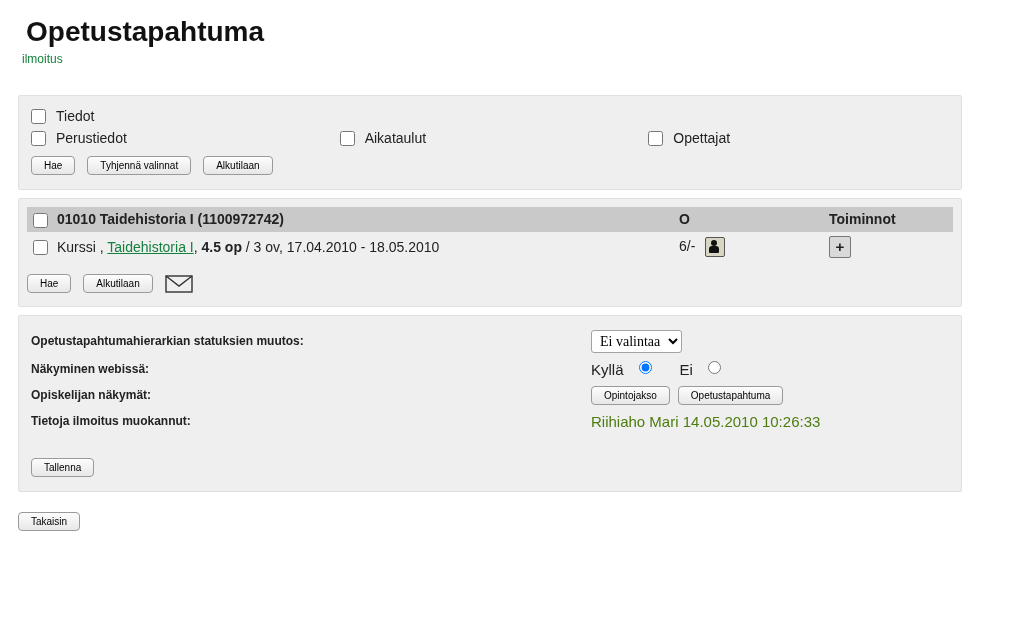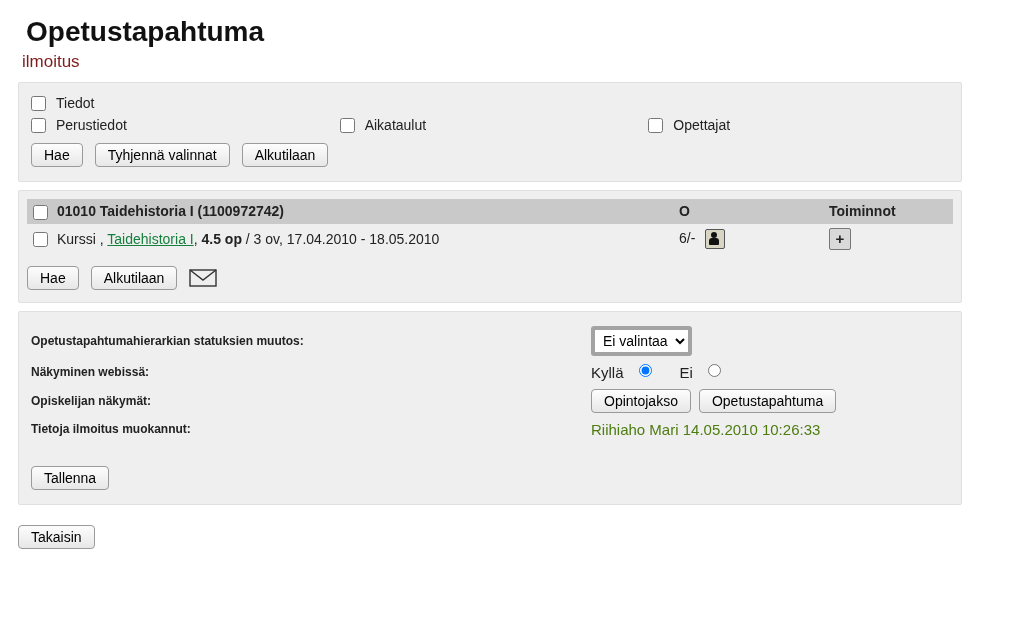--- a/index.html
+++ b/index.html
@@ -16,23 +16,23 @@
     box-sizing: border-box;
     width: 980px;
   }
   h1.page-title {
     margin: 6px 0 4px 8px;
     font-size: 28px;
     font-weight: 700;
     color: #111;
   }
   .subtitle {
-    margin: 0 0 10px 4px;
-    color: #7f1d1d;
-    font-size: 17px;
+    margin: 0 0 29px 4px;
+    color: #15803d;
+    font-size: 12px;
   }
   .panel {
     background: #efefef;
     border: 1px solid #e0e0e0;
     padding: 12px 12px 14px 12px;
     margin-bottom: 8px;
     border-radius: 2px;
   }
   .filter-row {
     display: flex;
@@ -49,21 +49,21 @@
     margin-bottom: 6px;
   }
   .btnrow {
     margin-top: 10px;
     display: flex;
     gap: 12px;
     align-items: center;
   }
   button.std {
     font-family: inherit;
-    font-size: 14px;
+    font-size: 10px;
     padding: 3px 12px;
     background: linear-gradient(#fdfdfd, #e7e7e7);
     border: 1px solid #9a9a9a;
     border-radius: 4px;
     cursor: pointer;
   }
   input[type="checkbox"] {
     width: 15px;
     height: 15px;
     margin: 0;
@@ -151,24 +151,24 @@
     color: #222;
   }
   .status-grid .svalue {
     flex: 1;
     display: flex;
     align-items: center;
     gap: 8px;
     font-size: 15px;
   }
   select.sel {
-    font-family: Liberation Sans, sans-serif;
+    font-family: Liberation Serif, serif;
     font-size: 14px;
     padding: 2px 4px;
-    border: 4px solid #a3a3a3;
+    border: 1px solid #a3a3a3;
     border-radius: 3px;
     background: #fff;
   }
   .radio-wrap { display: inline-flex; align-items: flex-start; gap: 15px; margin-right: 20px; }
   input[type="radio"] { margin: 0; cursor: pointer; }
   .val-text { color: #4d7c0f; }
   .footer-btns { margin-top: 20px; }
 </style>
 </head>
 <body>

